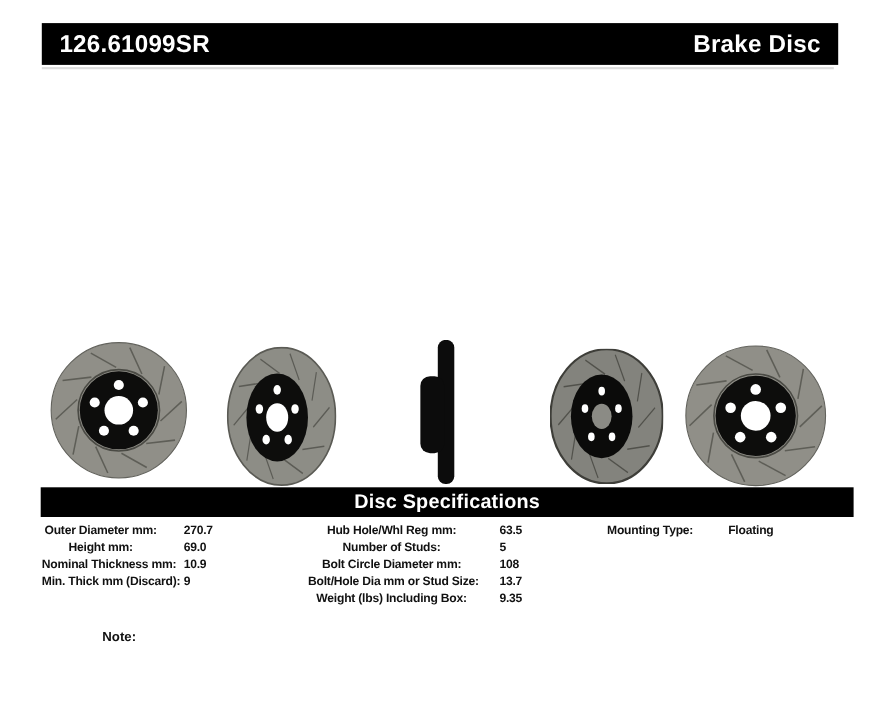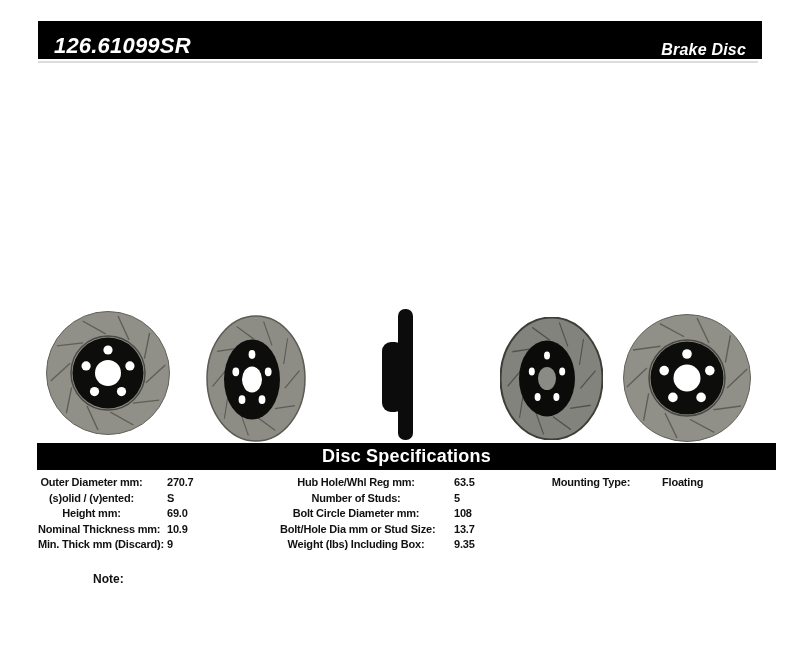--- a/index.html
+++ b/index.html
@@ -3,26 +3,25 @@
 <meta charset="utf-8">
 <style>
   html,body{margin:0;padding:0;background:#ffffff;}
   .page{
     position:relative;width:800px;height:655px;background:#ffffff;overflow:hidden;
     font-family:"Liberation Sans","DejaVu Sans",sans-serif;color:#111;
   }
   
   .title-bar{
     position:absolute;left:38px;top:21px;width:724px;height:38px;background:#000;
-    display:flex;align-items:flex-end;justify-content:space-between;box-sizing:border-box;
+    display:flex;align-items:center;justify-content:space-between;box-sizing:border-box;
     padding:0 16px;
-    font-style:italic;
   }
   .title-bar .part{color:#fff;font-size:22px;font-weight:bold;letter-spacing:0.2px;}
-  .title-bar .type{color:#fff;font-size:16px;font-weight:bold;letter-spacing:0.2px;}
+  .title-bar .type{color:#fff;font-size:22px;font-weight:bold;letter-spacing:0.2px;}
   .title-bar-shadow{position:absolute;left:38px;top:61px;width:720px;height:2px;background:#dcdcdc;}
 
   
   .disc-img{position:absolute;}
   .disc-front-left{left:45px;top:310px;}
   .disc-angled-left{left:206px;top:315px;}
   .disc-side{left:382px;top:309px;}
   .disc-angled-right{left:500px;top:317px;}
   .disc-front-right{left:622px;top:313px;}
 
@@ -168,24 +167,20 @@
   <div class="spec-banner">
     <span>Disc Specifications</span>
   </div>
 
   <div class="spec-col col-left">
     <div class="spec-row">
       <span class="spec-label">Outer Diameter mm:</span>
       <span class="spec-value">270.7</span>
     </div>
     <div class="spec-row">
-      <span class="spec-label">(s)olid / (v)ented:</span>
-      <span class="spec-value">S</span>
-    </div>
-    <div class="spec-row">
       <span class="spec-label">Height mm:</span>
       <span class="spec-value">69.0</span>
     </div>
     <div class="spec-row">
       <span class="spec-label">Nominal Thickness mm:</span>
       <span class="spec-value">10.9</span>
     </div>
     <div class="spec-row">
       <span class="spec-label">Min. Thick mm (Discard):</span>
       <span class="spec-value">9</span>

